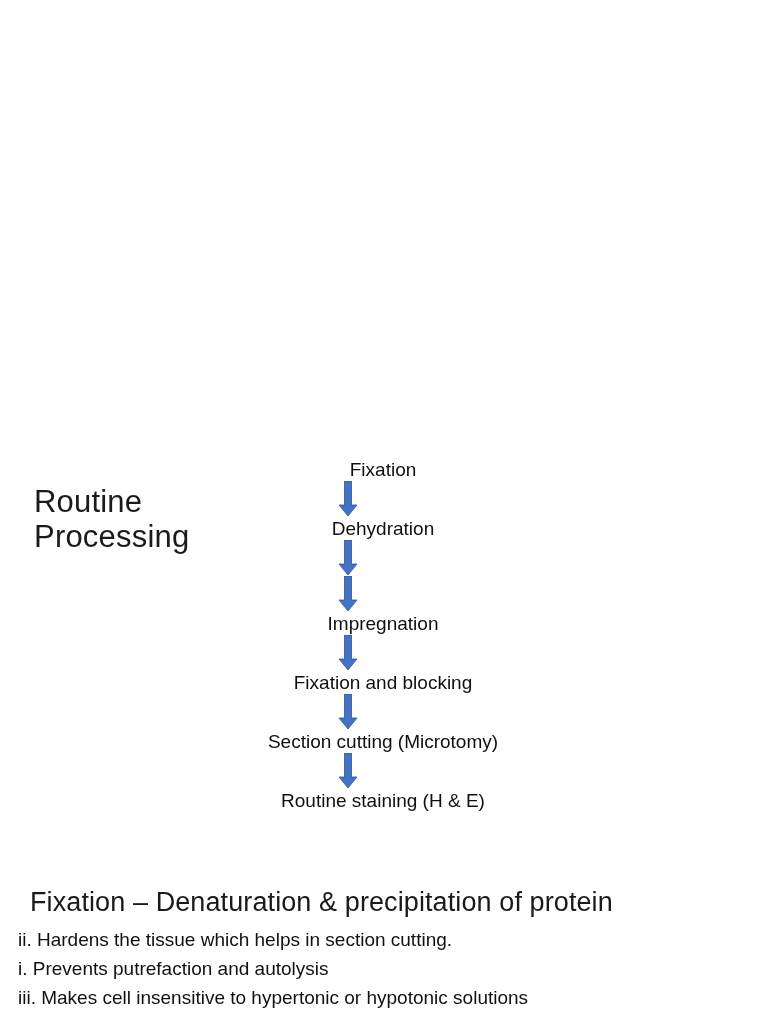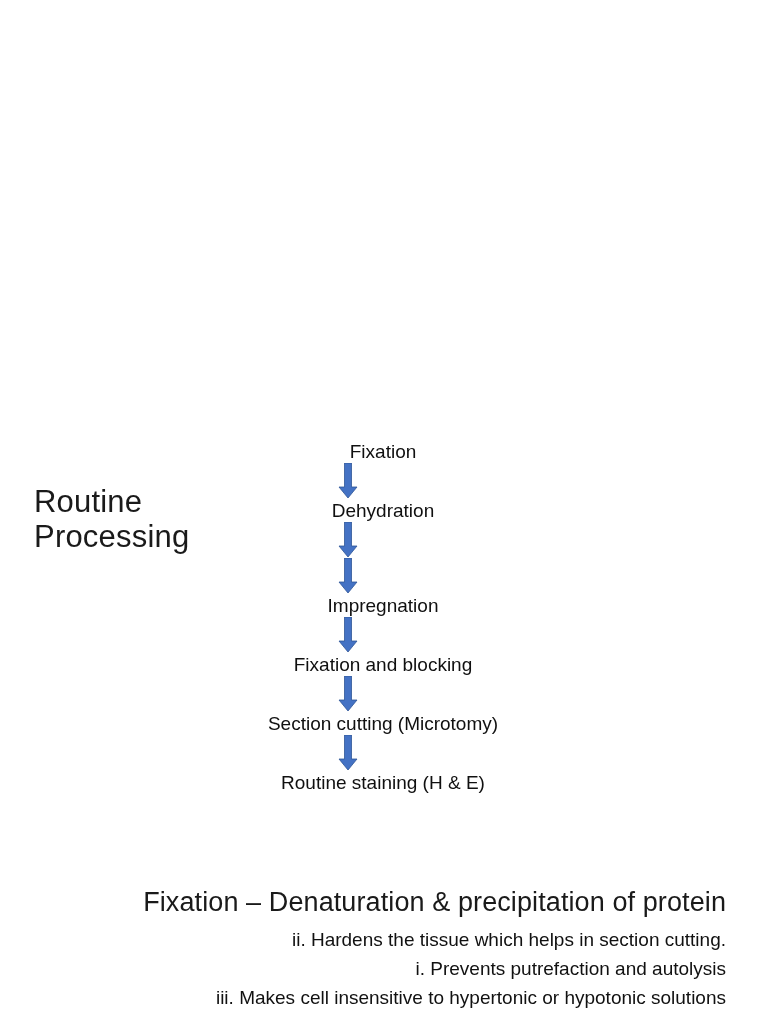--- a/index.html
+++ b/index.html
@@ -33,21 +33,21 @@
     letter-spacing: 0.2px;
     color: #1a1a1a;
     font-stretch: semi-condensed;
   }
   .slide-title .title-line { display: block; }
 
   
   .flowchart {
     position: absolute;
     left: 0;
-    top: 440px;
+    top: 458px;
     width: 696px;
   }
   .flow-step {
     position: relative;
     width: 100%;
     text-align: center;
   }
   .flow-label {
     display: inline-block;
     font-size: 19px;
@@ -70,21 +70,20 @@
     width: 20px;
     height: 36px;
   }
 
   
   .bottom-block {
     position: absolute;
     left: 0;
     top: 886px;
     width: 726px;
-    text-align: right;
   }
   .bottom-heading {
     margin: 0 0 6px 30px;
     font-size: 27px;
     line-height: 33px;
     font-weight: 400;
     color: #1a1a1a;
     letter-spacing: 0.1px;
   }
   .bullet-list {

